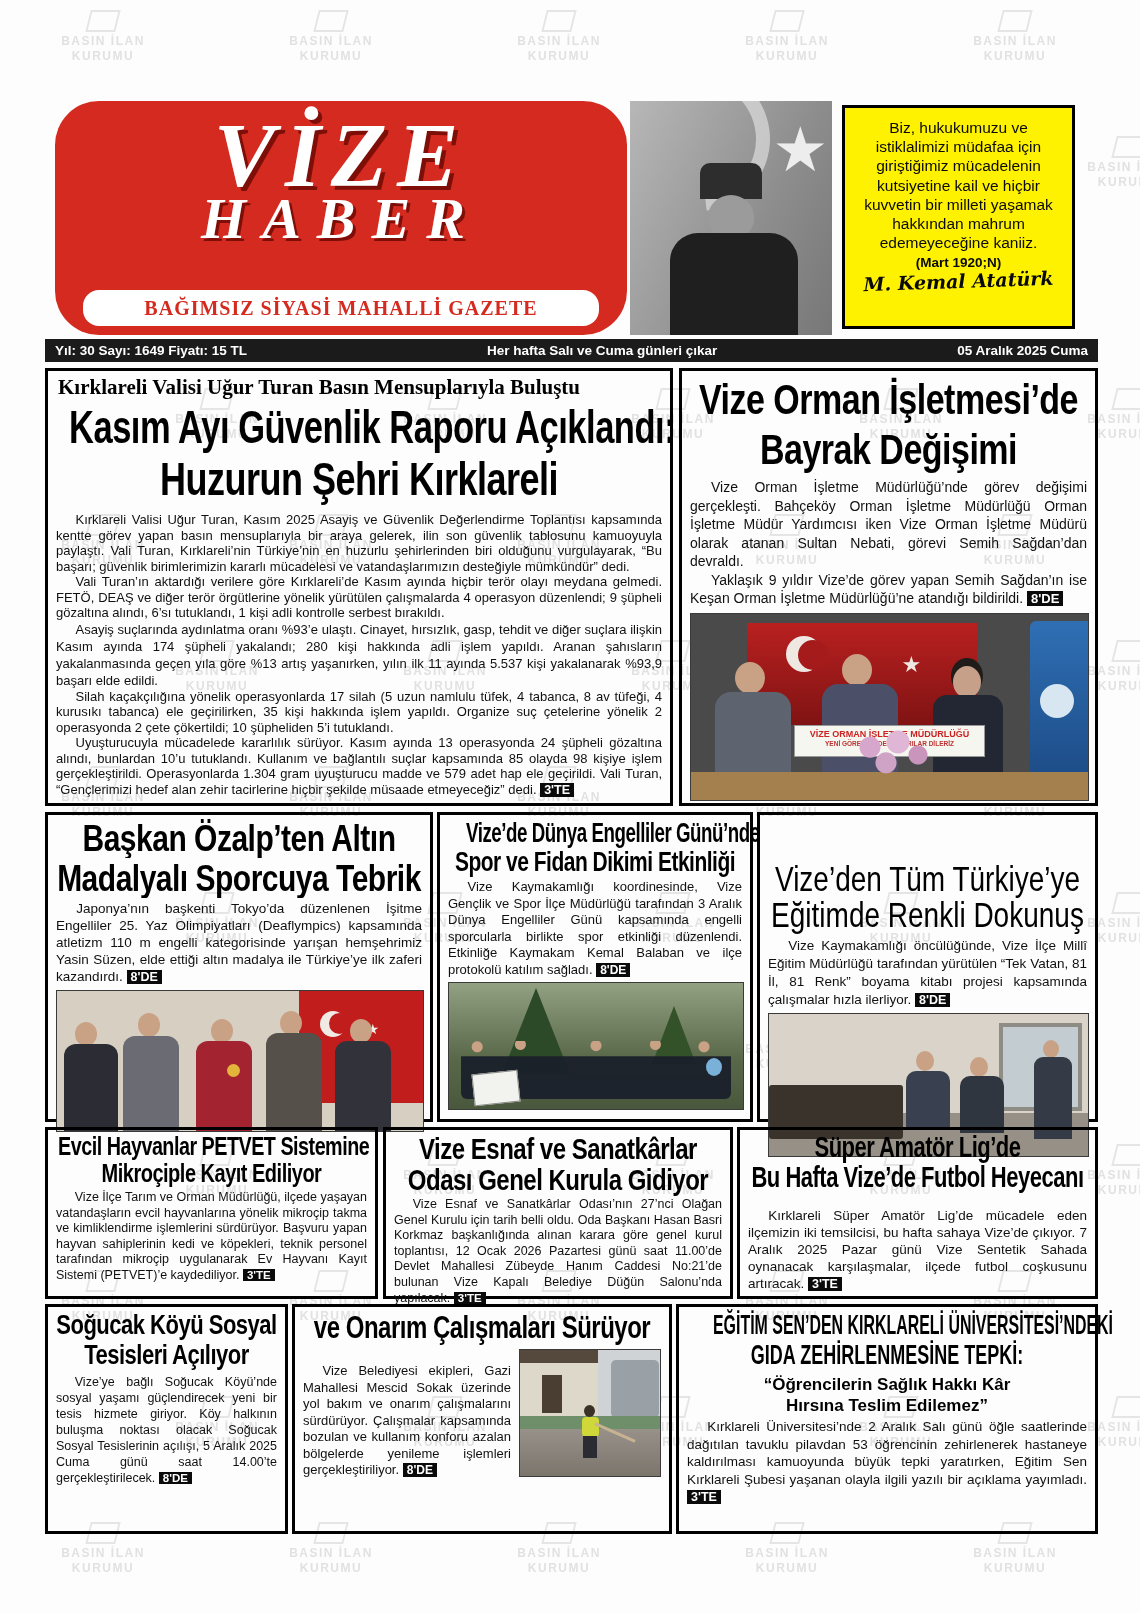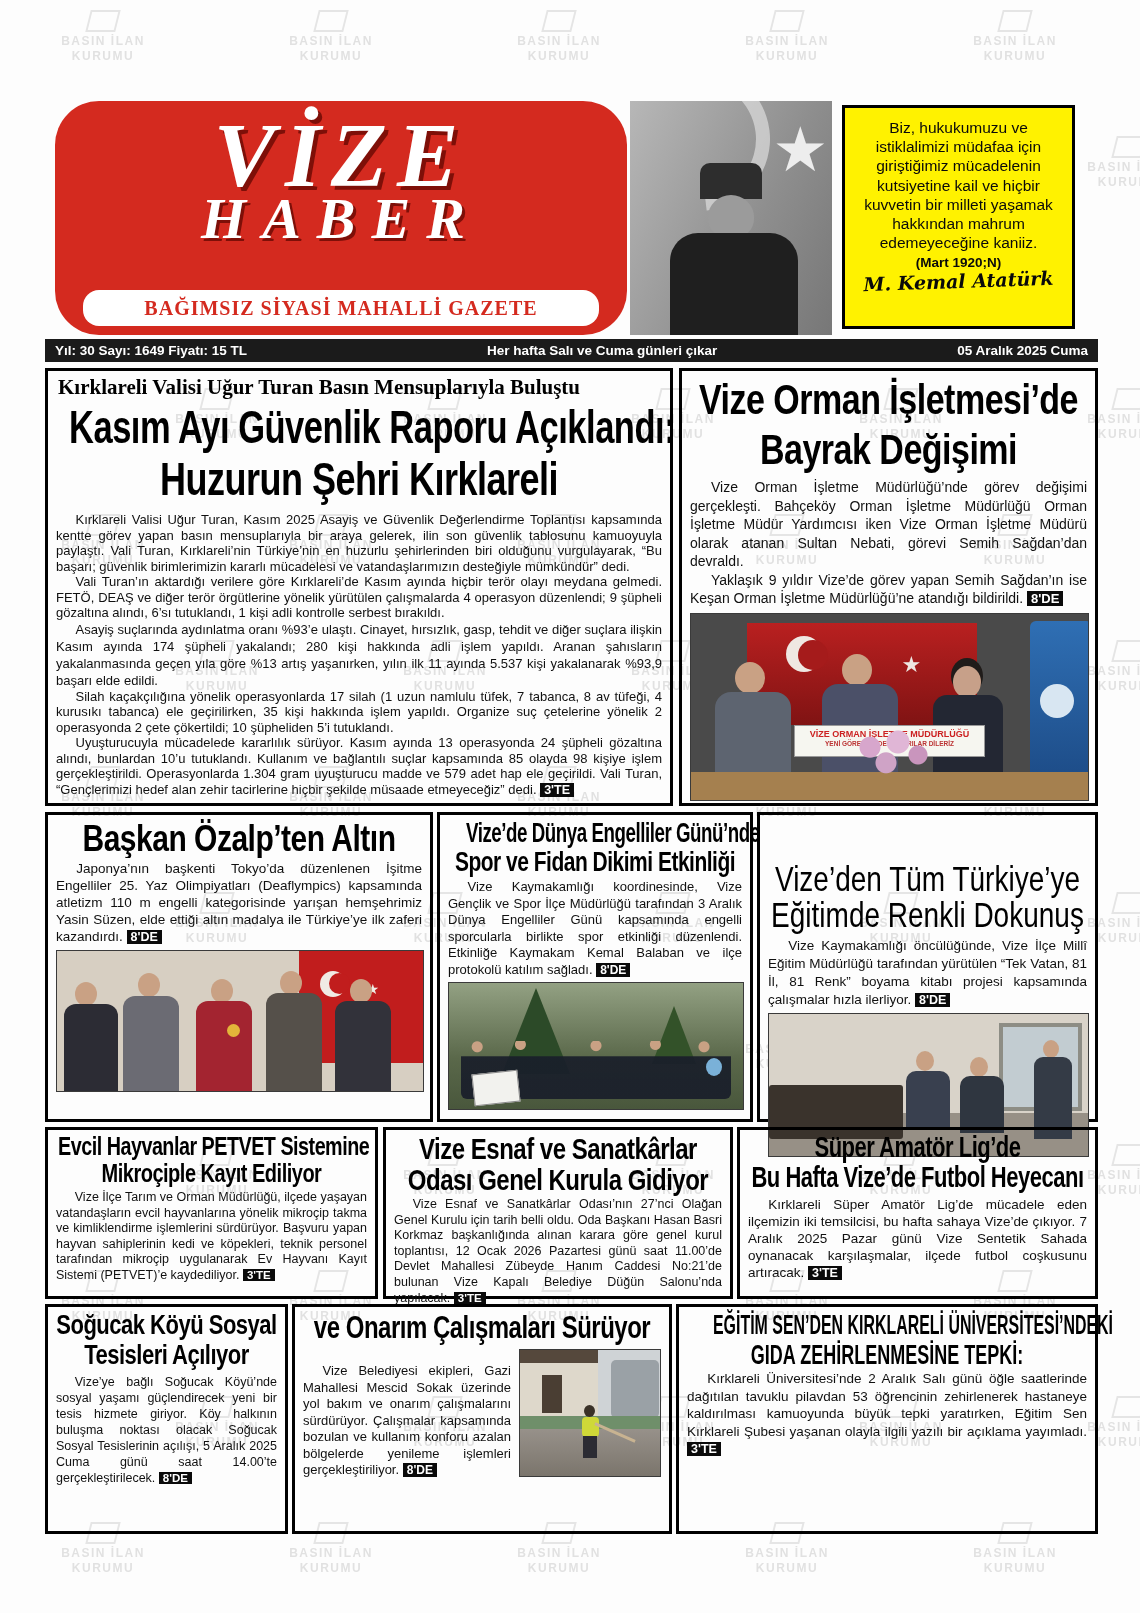--- a/index.html
+++ b/index.html
@@ -334,21 +334,21 @@
     <div class="hlrow" style="line-height:52px;">
       <span class="hl" style="font-size: 36px; transform-origin: 50% 50%; transform: scale(0.959, 1.28);">Kasım Ayı Güvenlik Raporu Açıklandı:</span>
     </div>
     <div class="hlrow" style="line-height:52px;">
       <span class="hl" style="font-size: 36px; transform-origin: 50% 50%; transform: scale(1, 1.28);">Huzurun Şehri Kırklareli</span>
     </div>
     <div style="margin-top:6px;">
       <p class="bp" style="font-size:13px;line-height:15.5px;">Kırklareli Valisi Uğur Turan, Kasım 2025 Asayiş ve Güvenlik Değerlendirme Toplantısı kapsamında kentte görev yapan basın mensuplarıyla bir araya gelerek, ilin son güvenlik tablosunu kamuoyuyla paylaştı. Vali Turan, Kırklareli’nin Türkiye’nin en huzurlu şehirlerinden biri olduğunu vurgulayarak, “Bu başarı; güvenlik birimlerimizin kararlı mücadelesi ve vatandaşlarımızın desteğiyle mümkündür” dedi.</p>
       <p class="bp" style="font-size:13px;line-height:15.5px;">Vali Turan’ın aktardığı verilere göre Kırklareli’de Kasım ayında hiçbir terör olayı meydana gelmedi. FETÖ, DEAŞ ve diğer terör örgütlerine yönelik yürütülen çalışmalarda 4 operasyon düzenlendi; 9 şüpheli gözaltına alındı, 6’sı tutuklandı, 1 kişi adli kontrolle serbest bırakıldı.</p>
       <p class="bp" style="font-size:13px;line-height:17px;">Asayiş suçlarında aydınlatma oranı %93’e ulaştı. Cinayet, hırsızlık, gasp, tehdit ve diğer suçlara ilişkin Kasım ayında 174 şüpheli yakalandı; 280 kişi hakkında adli işlem yapıldı. Aranan şahısların yakalanmasında geçen yıla göre %13 artış yaşanırken, yılın ilk 11 ayında 5.537 kişi yakalanarak %93,9 başarı elde edildi.</p>
-      <p class="bp" style="font-size:13px;line-height:15.5px;">Silah kaçakçılığına yönelik operasyonlarda 17 silah (1 uzun namlulu tüfek, 7 tabanca, 8 av tüfeği, 4 kurusıkı tabanca) ele geçirilirken, 35 kişi hakkında işlem yapıldı. Organize suç çetelerine yönelik 2 operasyonda 2 çete çökertildi; 10 şüpheliden 5’i tutuklandı.</p>
+      <p class="bp" style="font-size:13px;line-height:15.5px;">Silah kaçakçılığına yönelik operasyonlarda 17 silah (5 uzun namlulu tüfek, 4 tabanca, 8 av tüfeği, 4 kurusıkı tabanca) ele geçirilirken, 35 kişi hakkında işlem yapıldı. Organize suç çetelerine yönelik 2 operasyonda 2 çete çökertildi; 10 şüpheliden 5’i tutuklandı.</p>
       <p class="bp" style="font-size:13px;line-height:15.5px;">
         <span>Uyuşturucuyla mücadelede kararlılık sürüyor. Kasım ayında 13 operasyonda 24 şüpheli gözaltına alındı, bunlardan 10’u tutuklandı. Kullanım ve bağlantılı suçlar kapsamında 85 olayda 98 kişiye işlem gerçekleştirildi. Operasyonlarda 1.304 gram uyuşturucu madde ve 579 adet hap ele geçirildi. Vali Turan, “Gençlerimizi hedef alan zehir tacirlerine hiçbir şekilde müsaade etmeyeceğiz” dedi.</span>
         <span class="ptag" style="font-size:12.5px;">3'TE</span>
       </p>
     </div>
   </section>
 
   <section class="art" style="left:679px;top:368px;width:419px;height:438px;">
     <div class="hlrow" style="line-height:50px;">
       <span class="hl" style="font-size: 34px; transform-origin: 50% 50%; transform: scale(1, 1.25);">Vize Orman İşletmesi’de</span>
@@ -388,20 +388,23 @@
                    radial-gradient(circle at 55% 25%, #e0b6d6 11px, transparent 12px),
                    radial-gradient(circle at 80% 50%, #c995bd 9px, transparent 10px),
                    radial-gradient(circle at 40% 65%, #cfa3c6 10px, transparent 11px);"></div>
     </div>
   </section>
 
   <section class="art" style="left:45px;top:812px;width:388px;height:310px;">
     <div class="hlrow" style="line-height:40px;">
       <span class="hl" style="font-size: 30px; transform-origin: 50% 50%; transform: scale(1, 1.25);">Başkan Özalp’ten Altın</span>
     </div>
+    <div class="hlrow" style="line-height:40px;">
+      <span class="hl" style="font-size: 30px; transform-origin: 50% 50%; transform: scale(1, 1.25);">Madalyalı Sporcuya Tebrik</span>
+    </div>
     <p class="bp" style="font-size:13.5px;line-height:17px;margin-top:2px;">
       <span>Japonya’nın başkenti Tokyo’da düzenlenen İşitme Engelliler 25. Yaz Olimpiyatları (Deaflympics) kapsamında atletizm 110 m engelli kategorisinde yarışan hemşehrimiz Yasin Süzen, elde ettiği altın madalya ile Türkiye’ye ilk zaferi kazandırdı.</span>
       <span class="ptag" style="font-size:12.5px;">8'DE</span>
     </p>
     <div class="photo" style="width:366px;height:140px;margin-top:4px;background:#d7cfc2;">
       <div style="position:absolute;right:0;top:0;width:34%;height:80%;background:#c11d1d;"></div>
       <div style="position:absolute;right:21%;top:14%;width:26px;height:26px;border-radius:50%;background:#f0eae4;"></div>
       <div style="position:absolute;right:20%;top:16%;width:21px;height:21px;border-radius:50%;background:#c11d1d;"></div>
       <div style="position:absolute;right:12%;top:22%;color:#f0eae4;font-size:14px;line-height:1;">★</div>
       <div style="position:absolute;left:5%;top:22%;width:22px;height:24px;border-radius:50%;background:#c9a184;"></div>
@@ -497,21 +500,21 @@
     </p>
   </section>
 
   <section class="art" style="left:737px;top:1127px;width:361px;height:172px;">
     <div class="hlrow" style="line-height:30px;">
       <span class="hl" style="font-size: 22px; transform-origin: 50% 50%; transform: scale(1, 1.3);">Süper Amatör Lig’de</span>
     </div>
     <div class="hlrow" style="line-height:30px;">
       <span class="hl" style="font-size: 22px; transform-origin: 50% 50%; transform: scale(1, 1.3);">Bu Hafta Vize’de Futbol Heyecanı</span>
     </div>
-    <p class="bp" style="font-size:13.5px;line-height:17px;margin-top:3px;">
+    <p class="bp" style="font-size:13.5px;line-height:17px;margin-top:14px;">
       <span>Kırklareli Süper Amatör Lig’de mücadele eden ilçemizin iki temsilcisi, bu hafta sahaya Vize’de çıkıyor. 7 Aralık 2025 Pazar günü Vize Sentetik Sahada oynanacak karşılaşmalar, ilçede futbol coşkusunu artıracak.</span>
       <span class="ptag" style="font-size:12.5px;">3'TE</span>
     </p>
   </section>
 
   <section class="art" style="left:45px;top:1304px;width:243px;height:230px;">
     <div class="hlrow" style="line-height:30px;">
       <span class="hl" style="font-size: 22px; transform-origin: 50% 50%; transform: scale(1, 1.25);">Soğucak Köyü Sosyal</span>
     </div>
     <div class="hlrow" style="line-height:30px;">
@@ -545,19 +548,20 @@
     </p>
   </section>
 
   <section class="art" style="left:676px;top:1304px;width:422px;height:230px;">
     <div class="hlrow" style="line-height:30px;">
       <span class="hl" style="font-size: 18px; letter-spacing: 0px; transform-origin: 50% 50%; transform: scale(0.885, 1.5);">EĞİTİM SEN’DEN KIRKLARELİ ÜNİVERSİTESİ’NDEKİ</span>
     </div>
     <div class="hlrow" style="line-height:30px;">
       <span class="hl" style="font-size: 18px; letter-spacing: 0px; transform-origin: 50% 50%; transform: scale(1, 1.5);">GIDA ZEHİRLENMESİNE TEPKİ:</span>
     </div>
+    <div style="max-width:300px;margin:4px auto 2px;text-align:center;font-weight:bold;font-size:17px;line-height:21px;color:#000;">“Öğrencilerin Sağlık Hakkı Kâr Hırsına Teslim Edilemez”</div>
     <p class="bp" style="font-size:13.5px;line-height:17.5px;">
       <span>Kırklareli Üniversitesi’nde 2 Aralık Salı günü öğle saatlerinde dağıtılan tavuklu pilavdan 53 öğrencinin zehirlenerek hastaneye kaldırılması kamuoyunda büyük tepki yaratırken, Eğitim Sen Kırklareli Şubesi yaşanan olayla ilgili yazılı bir açıklama yayımladı.</span>
       <span class="ptag" style="font-size:12.5px;">3'TE</span>
     </p>
   </section>
 
 </div>
 
 </body></html>

